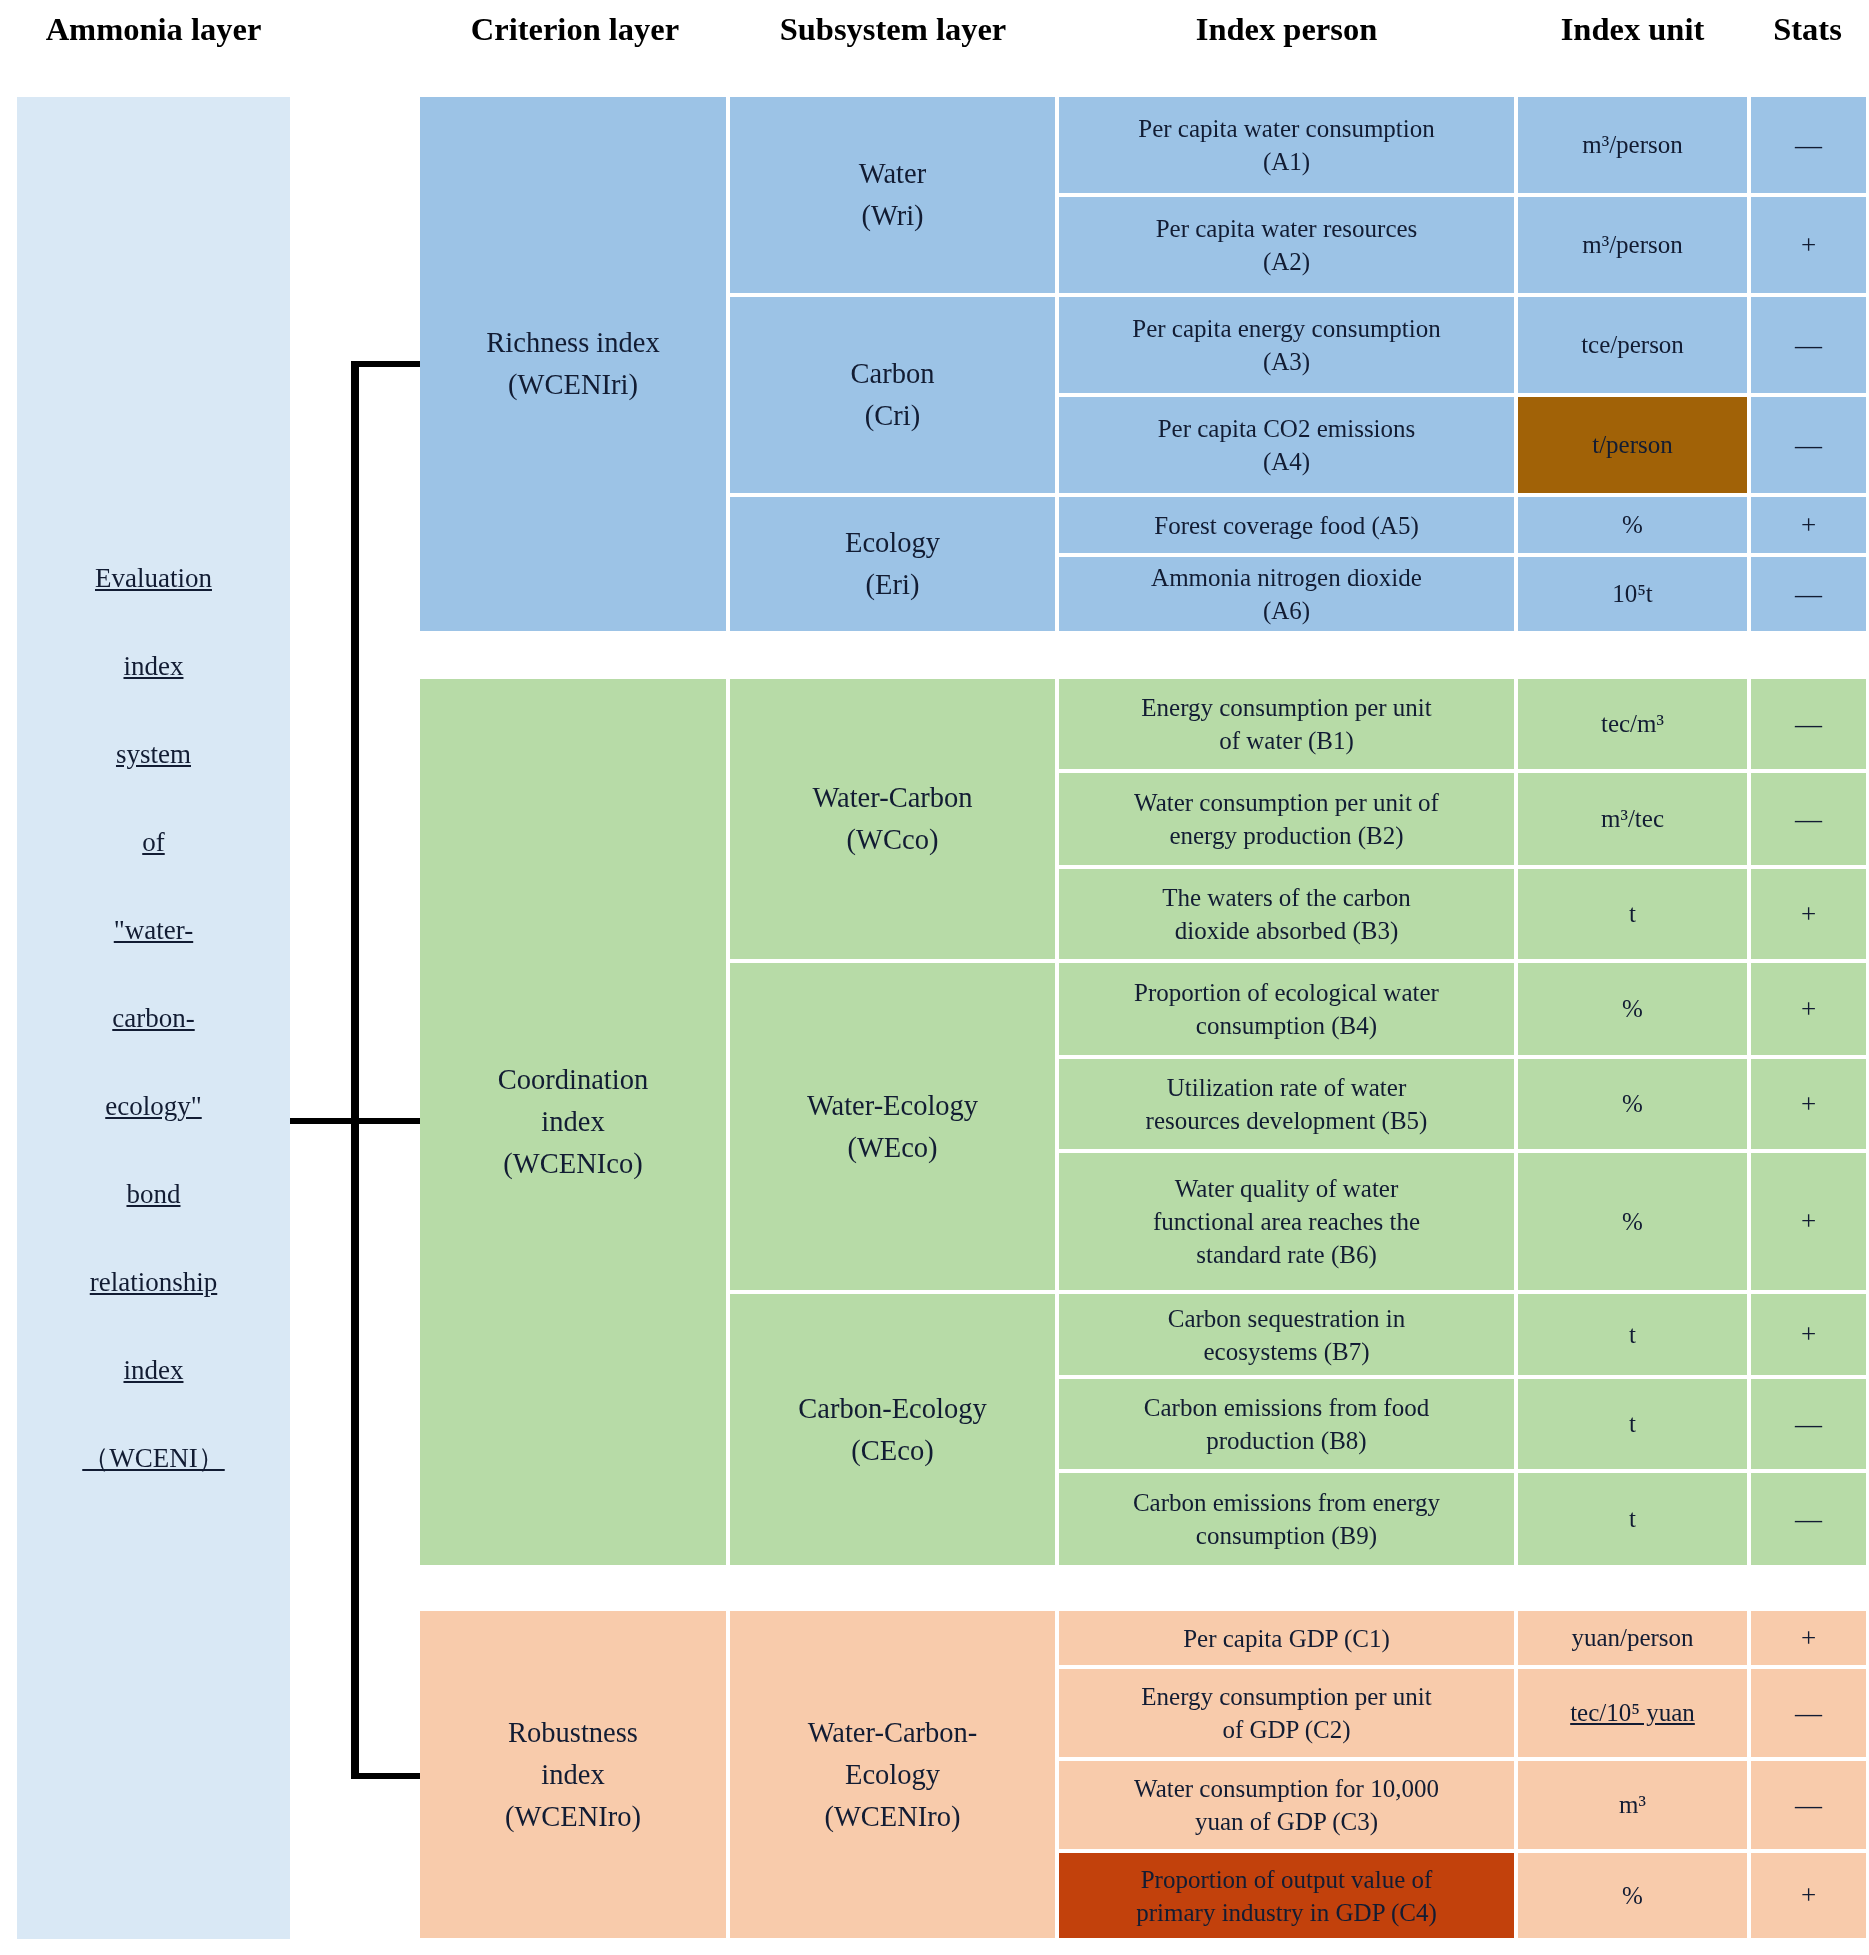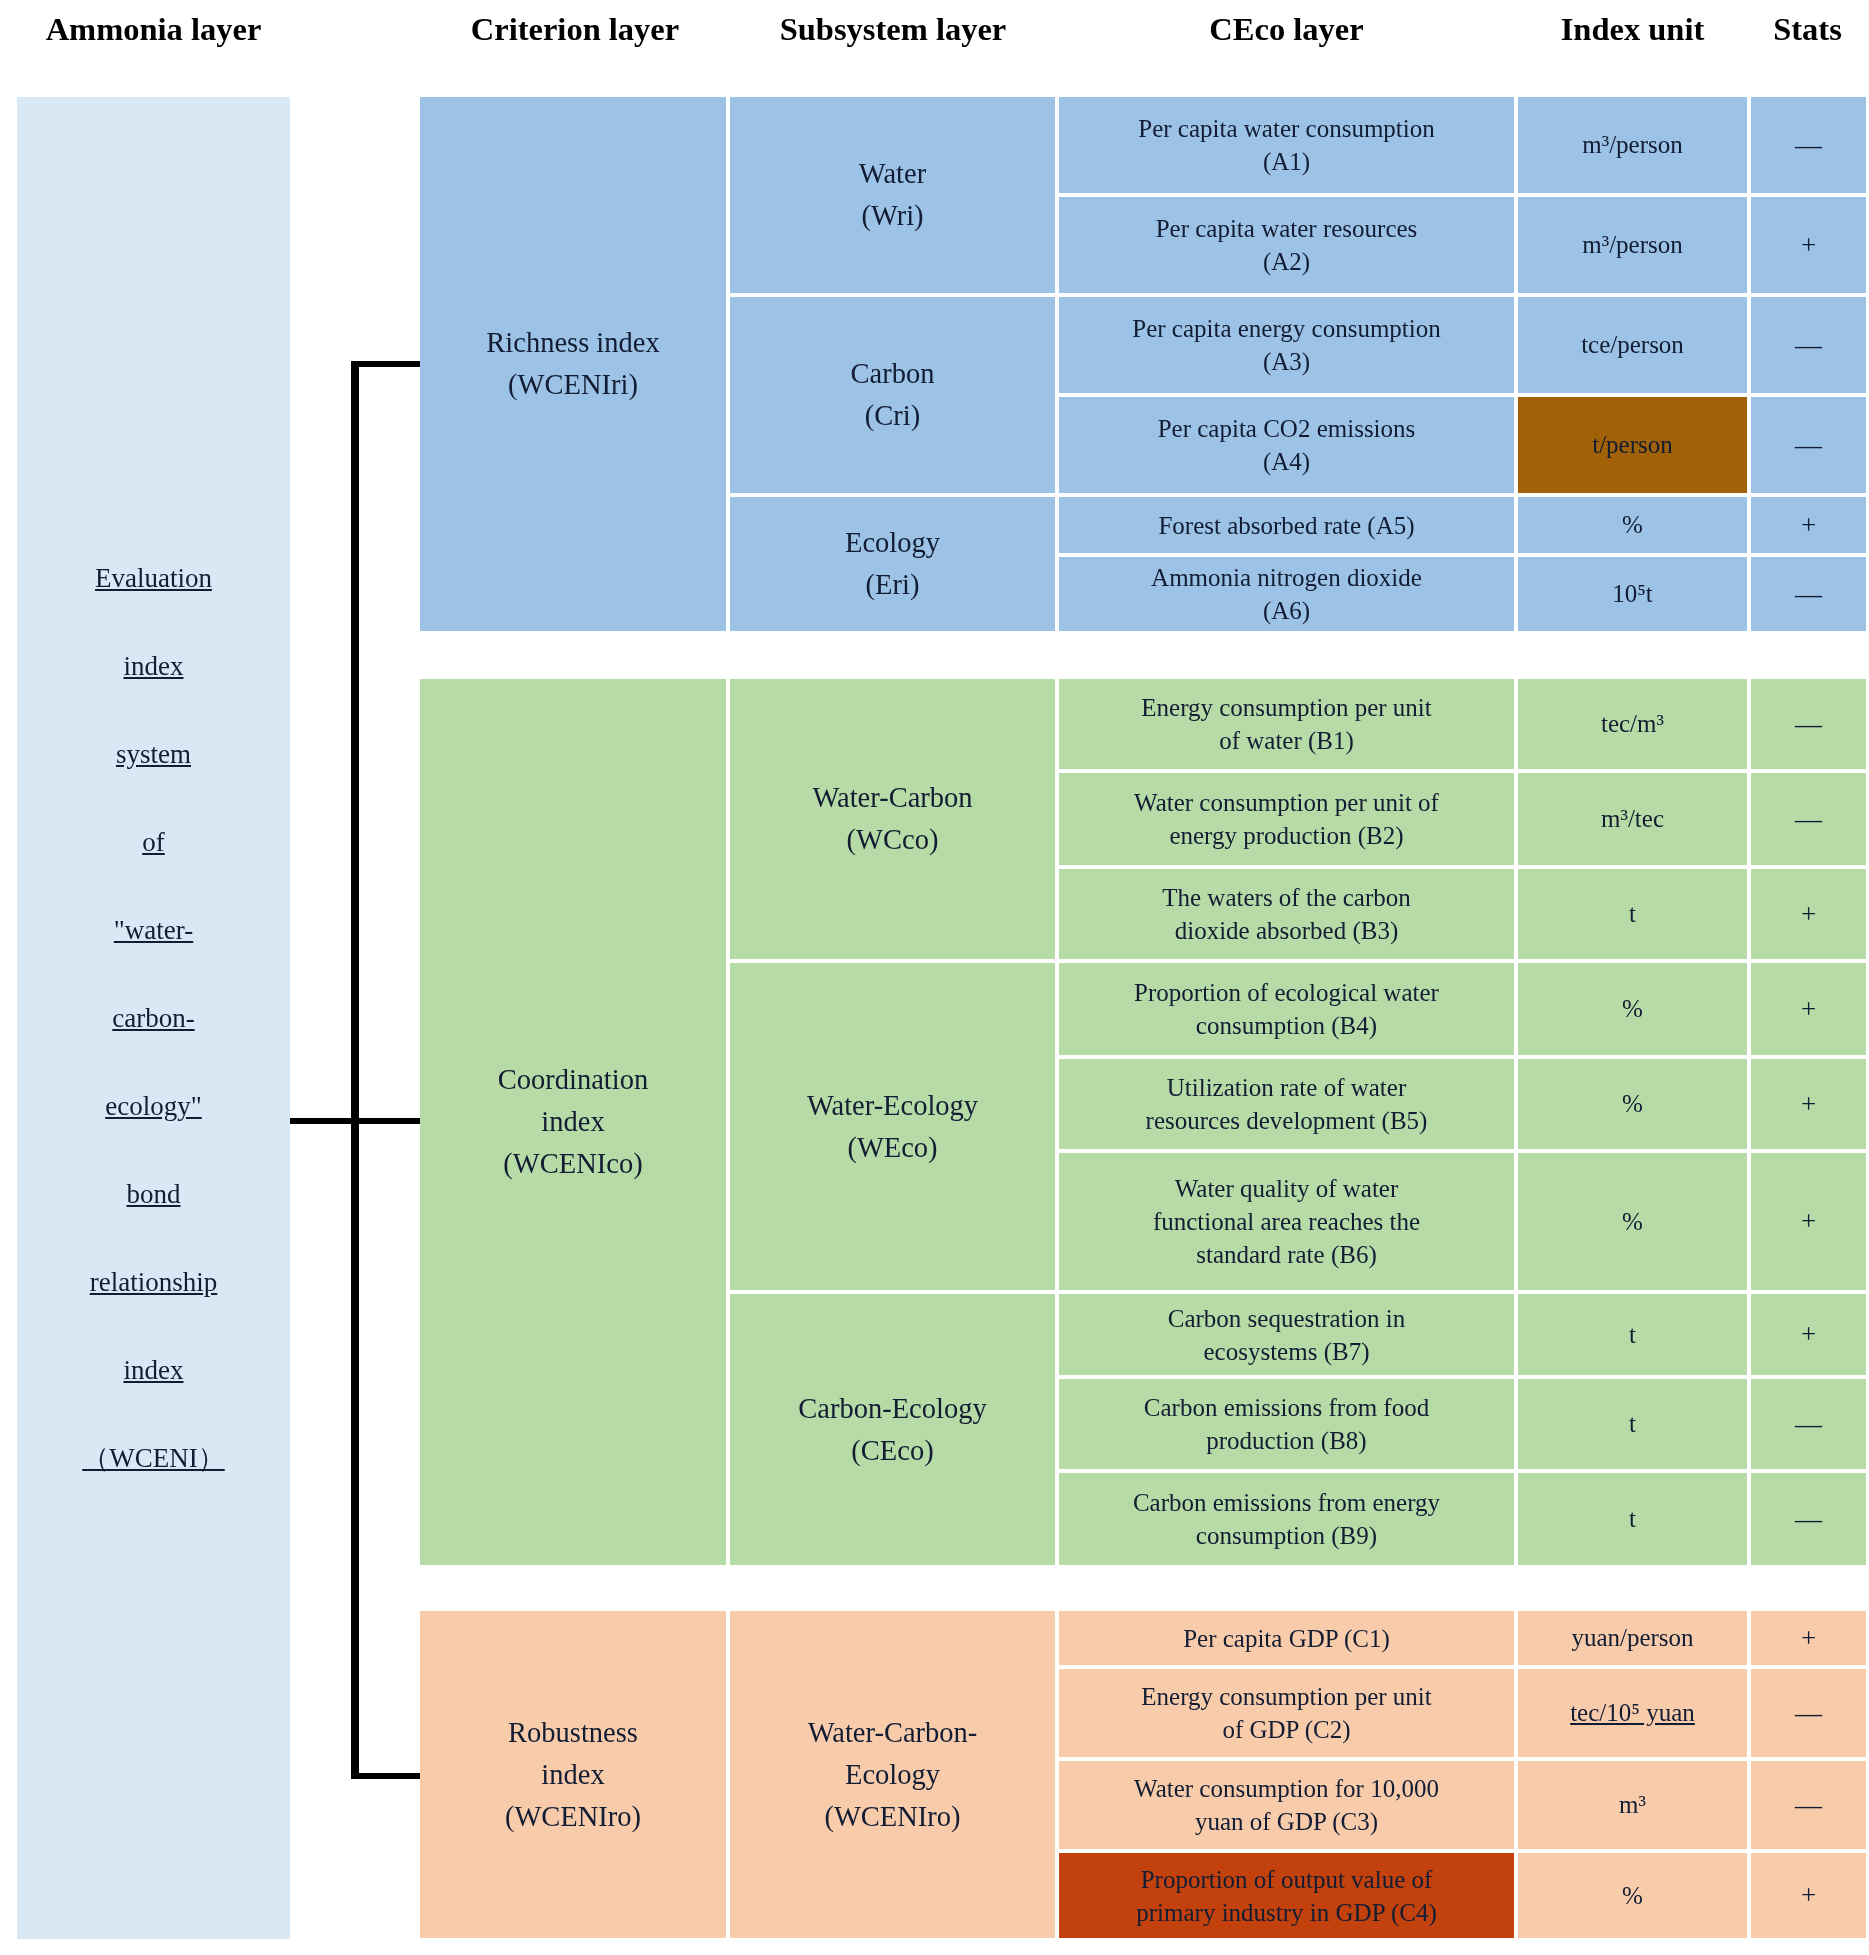--- a/index.html
+++ b/index.html
@@ -42,21 +42,21 @@
   .index-cell{font-size:25px;line-height:33px;grid-column:3;padding:0 4.6px;}
   .unit-cell{font-size:25px;grid-column:4;}
   .stat-cell{font-size:27px;grid-column:5;}
 </style>
 </head>
 <body>
 
 <div class="hdr" style="left:17px;width:273px;">Ammonia layer</div>
 <div class="hdr" style="left:420px;width:310px;">Criterion layer</div>
 <div class="hdr" style="left:729px;width:328px;">Subsystem layer</div>
-<div class="hdr" style="left:1057px;width:459px;">CEco layer</div>
+<div class="hdr" style="left:1057px;width:459px;">Index person</div>
 <div class="hdr" style="left:1516px;width:233px;">Index unit</div>
 <div class="hdr" style="left:1749px;width:117px;">Stats</div>
 
 <div class="target-box">
   <div class="target-text">Evaluation
 index
 system
 of
 "water-
 carbon-
@@ -90,21 +90,21 @@
     <div class="cell index-cell" style="grid-row: 3 / span 1; background: rgb(156, 195, 230);">Per capita energy consumption
 (A3)</div>
     <div class="cell unit-cell" style="grid-row: 3 / span 1; background: rgb(156, 195, 230);">tce/person</div>
     <div class="cell stat-cell" style="grid-row: 3 / span 1; background: rgb(156, 195, 230);">—</div>
     <div class="cell index-cell" style="grid-row: 4 / span 1; background: rgb(156, 195, 230);">Per capita CO2 emissions
 (A4)</div>
     <div class="cell unit-cell" style="grid-row: 4 / span 1; background: #a16207;">t/person</div>
     <div class="cell stat-cell" style="grid-row: 4 / span 1; background: rgb(156, 195, 230);">—</div>
     <div class="cell subsystem-cell" style="grid-row: 5 / span 2; background: rgb(156, 195, 230);">Ecology
 (Eri)</div>
-    <div class="cell index-cell" style="grid-row: 5 / span 1; background: rgb(156, 195, 230);">Forest absorbed rate (A5)</div>
+    <div class="cell index-cell" style="grid-row: 5 / span 1; background: rgb(156, 195, 230);">Forest coverage food (A5)</div>
     <div class="cell unit-cell" style="grid-row: 5 / span 1; background: rgb(156, 195, 230);">%</div>
     <div class="cell stat-cell" style="grid-row: 5 / span 1; background: rgb(156, 195, 230);">+</div>
     <div class="cell index-cell" style="grid-row: 6 / span 1; background: rgb(156, 195, 230);">Ammonia nitrogen dioxide
 (A6)</div>
     <div class="cell unit-cell" style="grid-row: 6 / span 1; background: rgb(156, 195, 230);">10⁵t</div>
     <div class="cell stat-cell" style="grid-row: 6 / span 1; background: rgb(156, 195, 230);">—</div>
   </div>
 <div class="block" id="block-1" style="top: 679px; height: 887px; grid-template-rows: 90px 92px 90px 92px 90px 137px 81px 90px 92px;">
     <div class="cell criterion-cell" style="grid-row: 1 / span 9; background: rgb(183, 219, 167);">Coordination
 index

